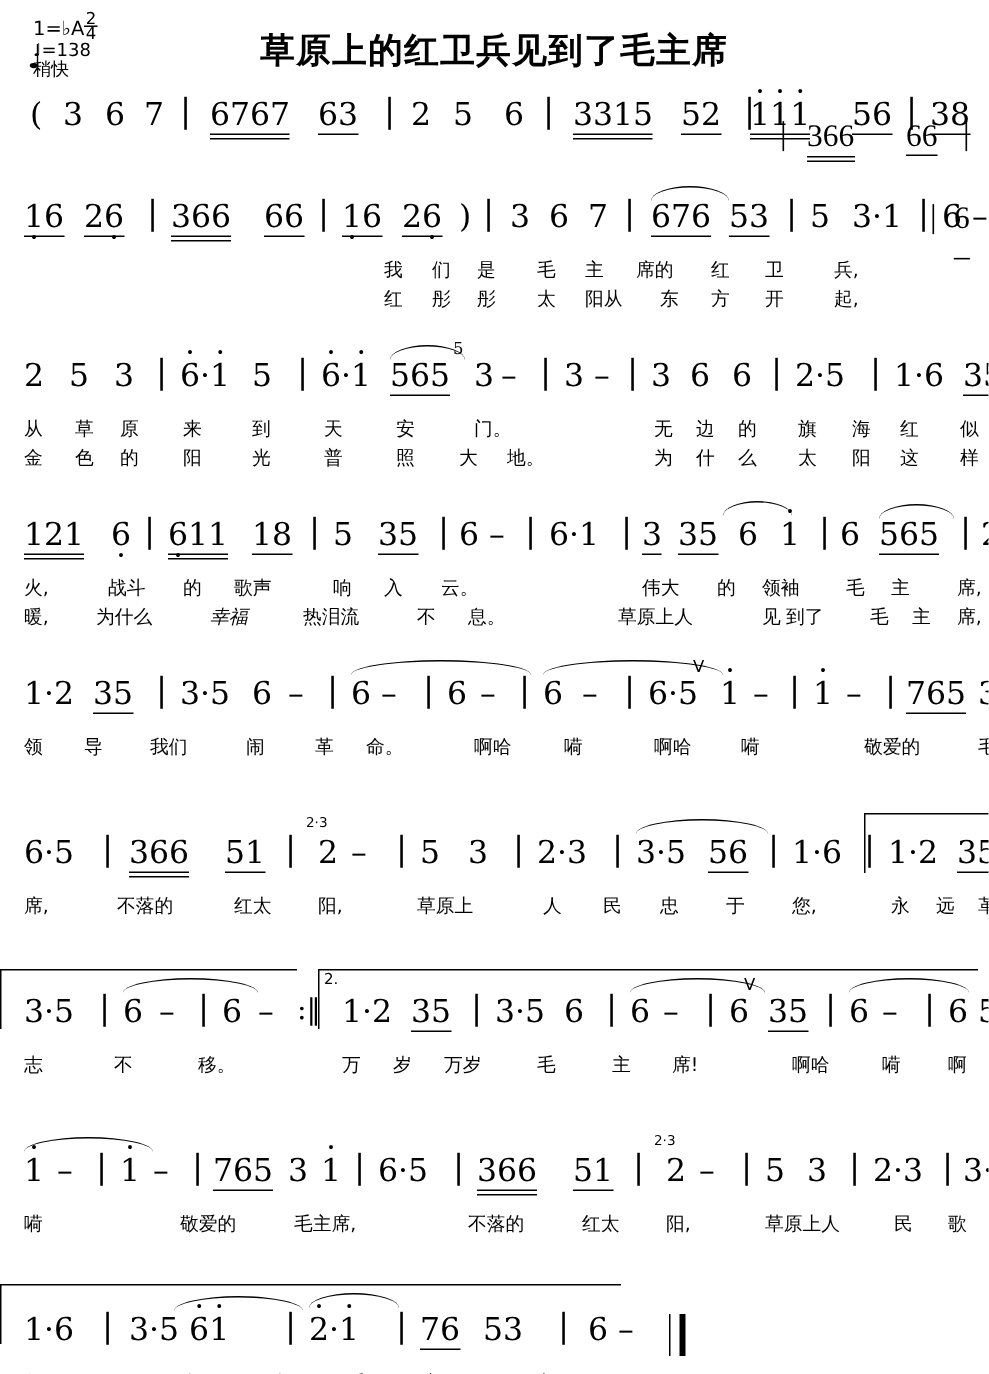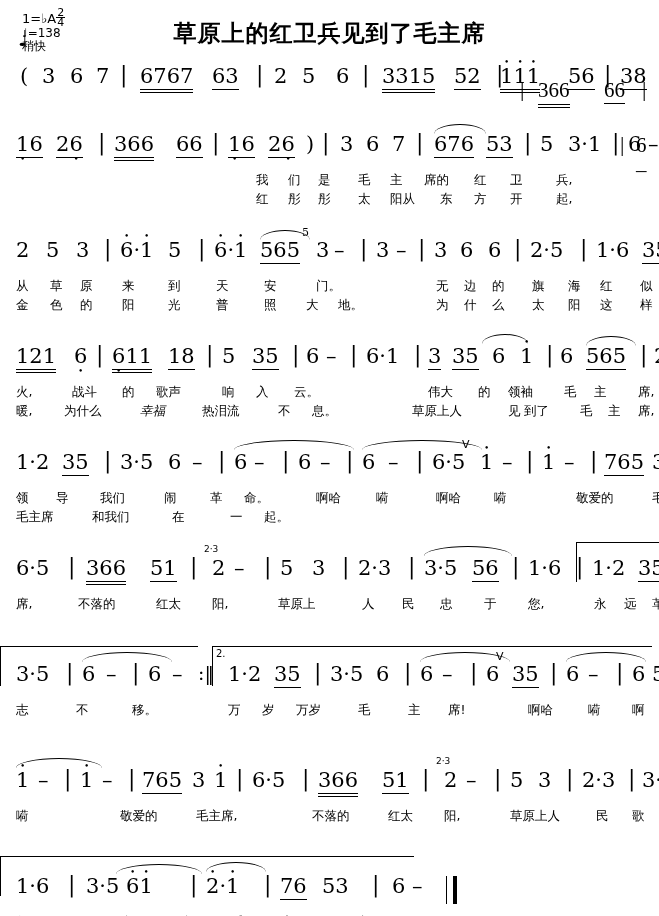--- a/index.html
+++ b/index.html
@@ -455,27 +455,20 @@
         <span class="ly" style="left:84px;">我们</span>
         <span class="ly" style="left:148px;">闹</span>
         <span class="ly" style="left:194px;">革</span>
         <span class="ly" style="left:228px;">命。</span>
         <span class="ly" style="left:300px;">啊哈</span>
         <span class="ly" style="left:360px;">嗬</span>
         <span class="ly" style="left:420px;">啊哈</span>
         <span class="ly" style="left:478px;">嗬</span>
         <span class="ly" style="left:560px;">敬爱的</span>
         <span class="ly" style="left:636px;">毛主</span>
-      </div>
-      <div class="lyricline" style="top:6px;">
-        <span class="ly" style="left:0px;">毛主席</span>
-        <span class="ly" style="left:76px;">和我们</span>
-        <span class="ly" style="left:156px;">在</span>
-        <span class="ly" style="left:214px;">一</span>
-        <span class="ly" style="left:248px;">起。</span>
       </div>
     </div>
 
     <div style="position:absolute;left:16px;top:556px;width:630px;">
       <div class="notes" style="height:36px;">
         <span class="tok" style="left:0px;">6·5</span>
         <span class="tok bar" style="left:52px;top:-2px;">|</span>
         <span class="tok" style="left:70px;"><span class="dbl">366</span></span>
         <span class="tok" style="left:134px;"><span class="u1">51</span></span>
         <span class="tok bar" style="left:174px;top:-2px;">|</span>

